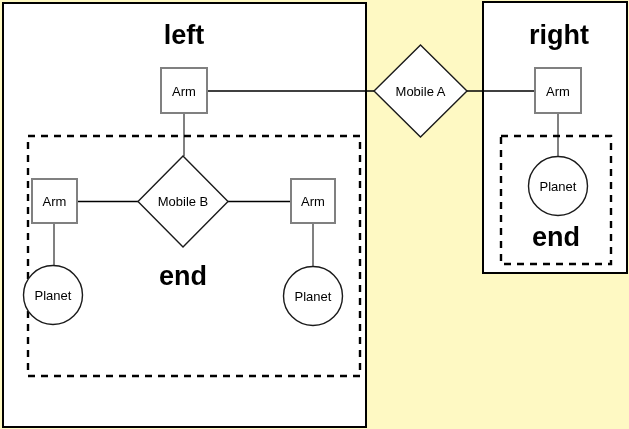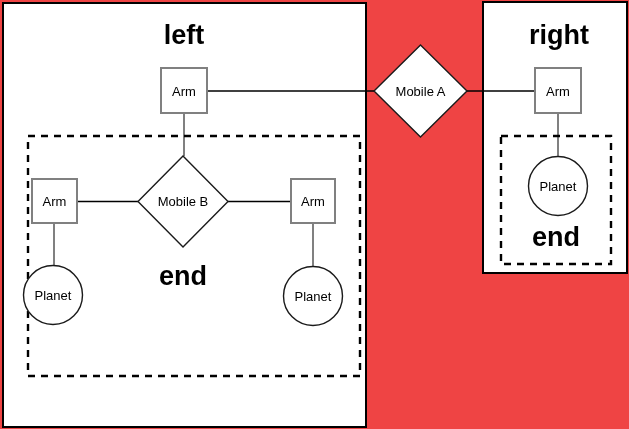--- a/index.html
+++ b/index.html
@@ -5,21 +5,21 @@
   html, body {
     margin: 0;
     padding: 0;
     background: #ffffff;
     font-family: "Liberation Sans", sans-serif;
   }
   .canvas-wrap {
     position: relative;
     width: 629px;
     height: 429px;
-    background: #ef4444;
+    background: #fef9c3;
     overflow: hidden;
   }
   svg { display: block; }
   .frame {
     fill: #ffffff;
     stroke: #000000;
     stroke-width: 2;
   }
   .dashed-frame {
     fill: none;

